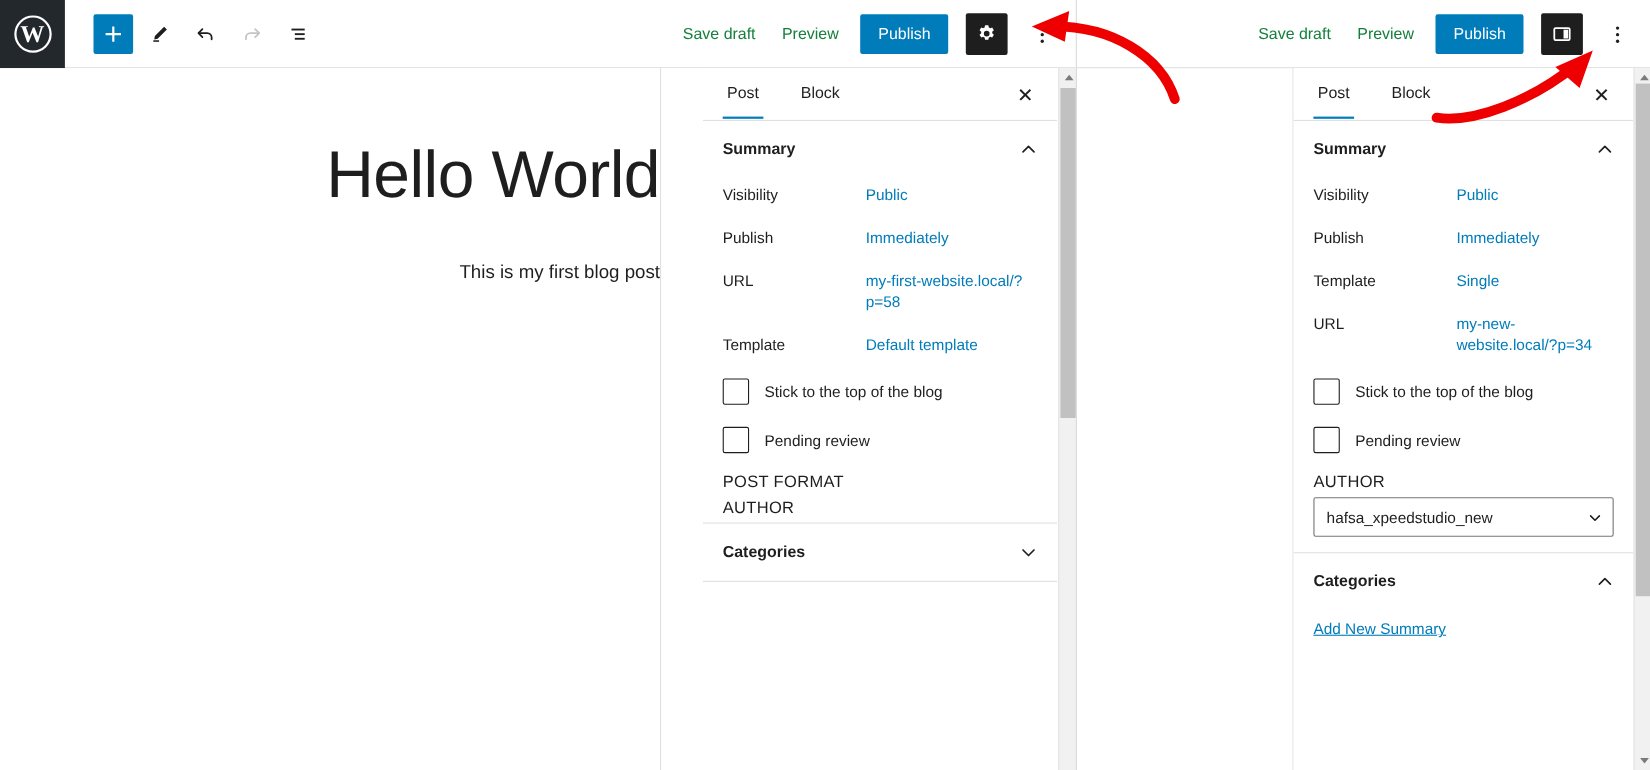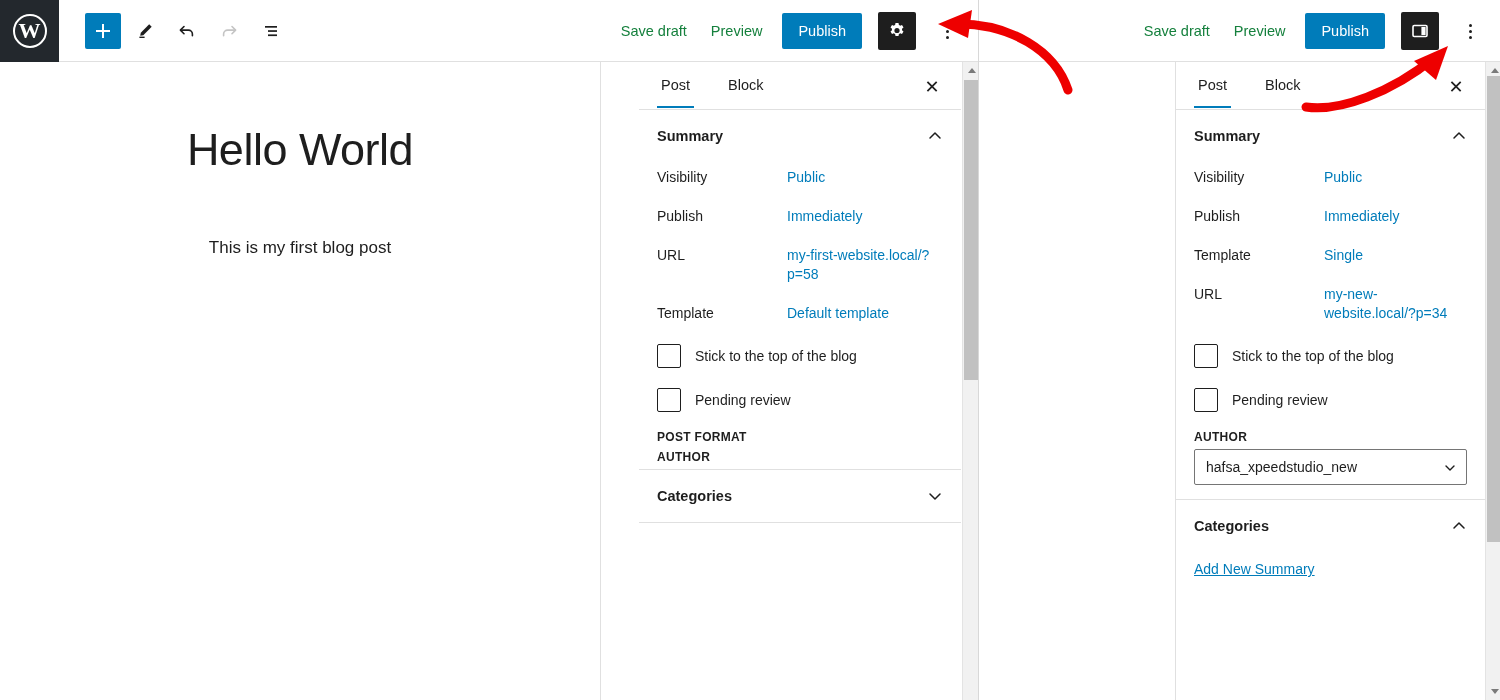--- a/index.html
+++ b/index.html
@@ -59,26 +59,26 @@
   }
   .kebab-btn {
     width: 30px; height: 38px; background: none; border: none; cursor: pointer;
     display: flex; flex-direction: column; align-items: center; justify-content: center; gap: 3px;
   }
   .kebab-btn i { display: block; width: 3px; height: 3px; background: #1e1e1e; border-radius: 50%; }
 
   
   .canvas { position: absolute; left: 0; top: 62px; width: 600px; height: 638px; background: #fff; }
   .post-title {
-    position: absolute; left: 0; top: 62px; width: 600px; text-align: center;
-    font-size: 45px; font-weight: 400; color: #1e1e1e; letter-spacing: -0.5px;
+    position: absolute; left: 0; top: 62px; width: 600px; text-align: right;
+    font-size: 60px; font-weight: 400; color: #1e1e1e; letter-spacing: -0.5px;
     font-family: "Liberation Sans", sans-serif;
   }
   .post-body {
-    position: absolute; left: 0; top: 176px; width: 600px; text-align: center;
+    position: absolute; left: 0; top: 176px; width: 600px; text-align: right;
     font-size: 17px; color: #1e1e1e;
   }
 
   
   .side-l {
     position: absolute; left: 600px; top: 62px; width: 378px; height: 638px;
     background: #fff; border-left: 1px solid #e0e0e0;
   }
   .panel-body { position: absolute; left: 38px; top: 0; width: 322px; height: 638px; background: #fff; }
 
@@ -111,21 +111,21 @@
   .kv-val { font-size: 14px; color: #007cba; cursor: pointer; line-height: 1.35; word-break: break-word; }
 
   .cb-row { display: flex; align-items: center; gap: 14px; padding: 8px 0 12px; }
   .cbox {
     width: 24px; height: 24px; border: 1px solid #1e1e1e; background: #fff;
     border-radius: 2px; cursor: pointer; flex: none;
   }
   .cb-label { font-size: 14px; color: #1e1e1e; }
 
   .field-label {
-    font-size: 12px; font-weight: bold; color: #1e1e1e;
+    font-size: 15px; font-weight: normal; color: #1e1e1e;
     letter-spacing: 0.3px; text-transform: uppercase; margin: 6px 0 5px;
   }
   .sel {
     position: relative; height: 36px; border: 1px solid #757575; border-radius: 2px;
     display: flex; align-items: center; padding: 0 30px 0 11px; font-size: 14px;
     color: #1e1e1e; background: #fff; cursor: pointer; margin-bottom: 14px;
   }
   .sel .caret { position: absolute; right: 9px; top: 11px; width: 14px; height: 14px; color: #1e1e1e; }
 
   .link-underline { font-size: 14px; color: #007cba; text-decoration: underline; cursor: pointer; display: inline-block; }

